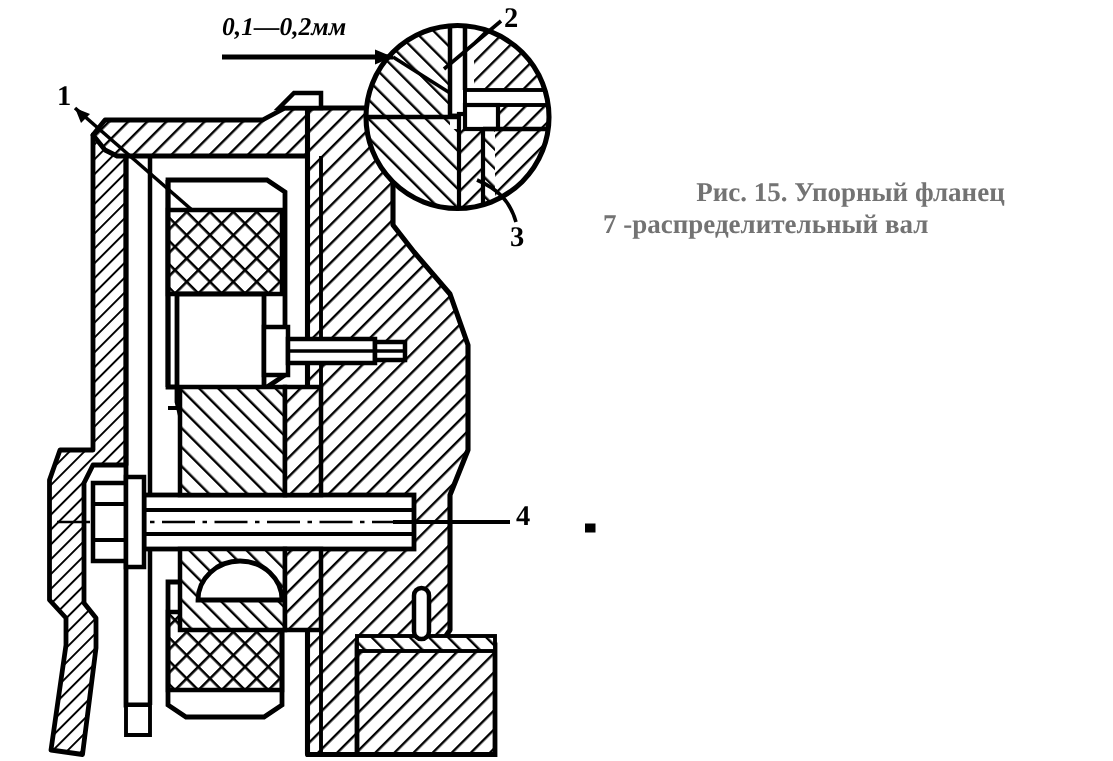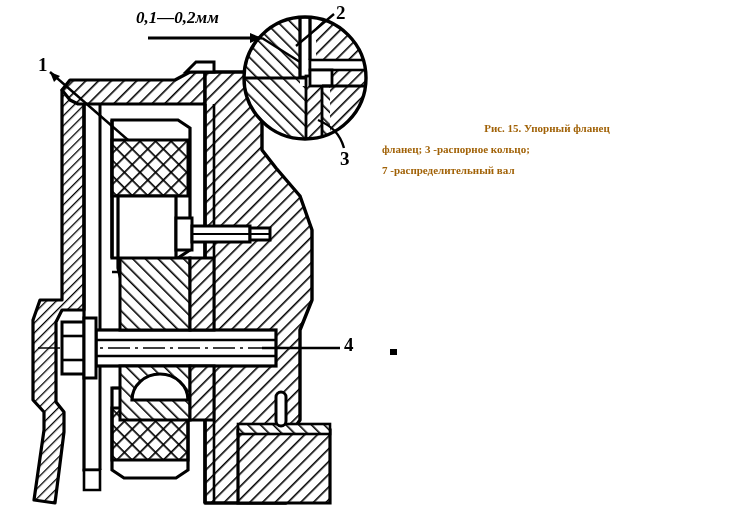--- a/index.html
+++ b/index.html
@@ -17,36 +17,36 @@
   }
   #figure-svg {
     position: absolute;
     left: 0;
     top: 0;
     width: 742px;
     height: 507px;
   }
   .caption-block {
     position: absolute;
-    left: 382px;
+    left: 402px;
     top: 118px;
     width: 330px;
-    color: #a16207;
+    color: #737373;
     font-family: "Liberation Serif", "DejaVu Serif", serif;
     font-weight: bold;
-    font-size: 11px;
+    font-size: 18px;
     line-height: 21px;
     letter-spacing: 0px;
   }
   .caption-line { display: block; white-space: nowrap; }
   .cap-center { text-align: center; }
   .cap-left { text-align: left; }
   .dim-label {
     position: absolute;
-    left: 136px;
+    left: 148px;
     top: 8px;
     font-family: "Liberation Serif", "DejaVu Serif", serif;
     font-style: italic;
     font-weight: bold;
     font-size: 17px;
     color: #000000;
     white-space: nowrap;
   }
   .num-label {
     position: absolute;
@@ -236,17 +236,16 @@
 
   <div class="dim-label">0,1—0,2мм</div>
 
   <div class="num-label" id="label-1">1</div>
   <div class="num-label" id="label-2">2</div>
   <div class="num-label" id="label-3">3</div>
   <div class="num-label" id="label-4">4</div>
 
   <div class="caption-block">
     <span class="caption-line cap-center">Рис. 15. Упорный фланец</span>
-    <span class="caption-line cap-left">фланец; 3 -распорное кольцо;</span>
     <span class="caption-line cap-left">7 -распределительный вал</span>
   </div>
 
 </div>
 
 </body></html>

